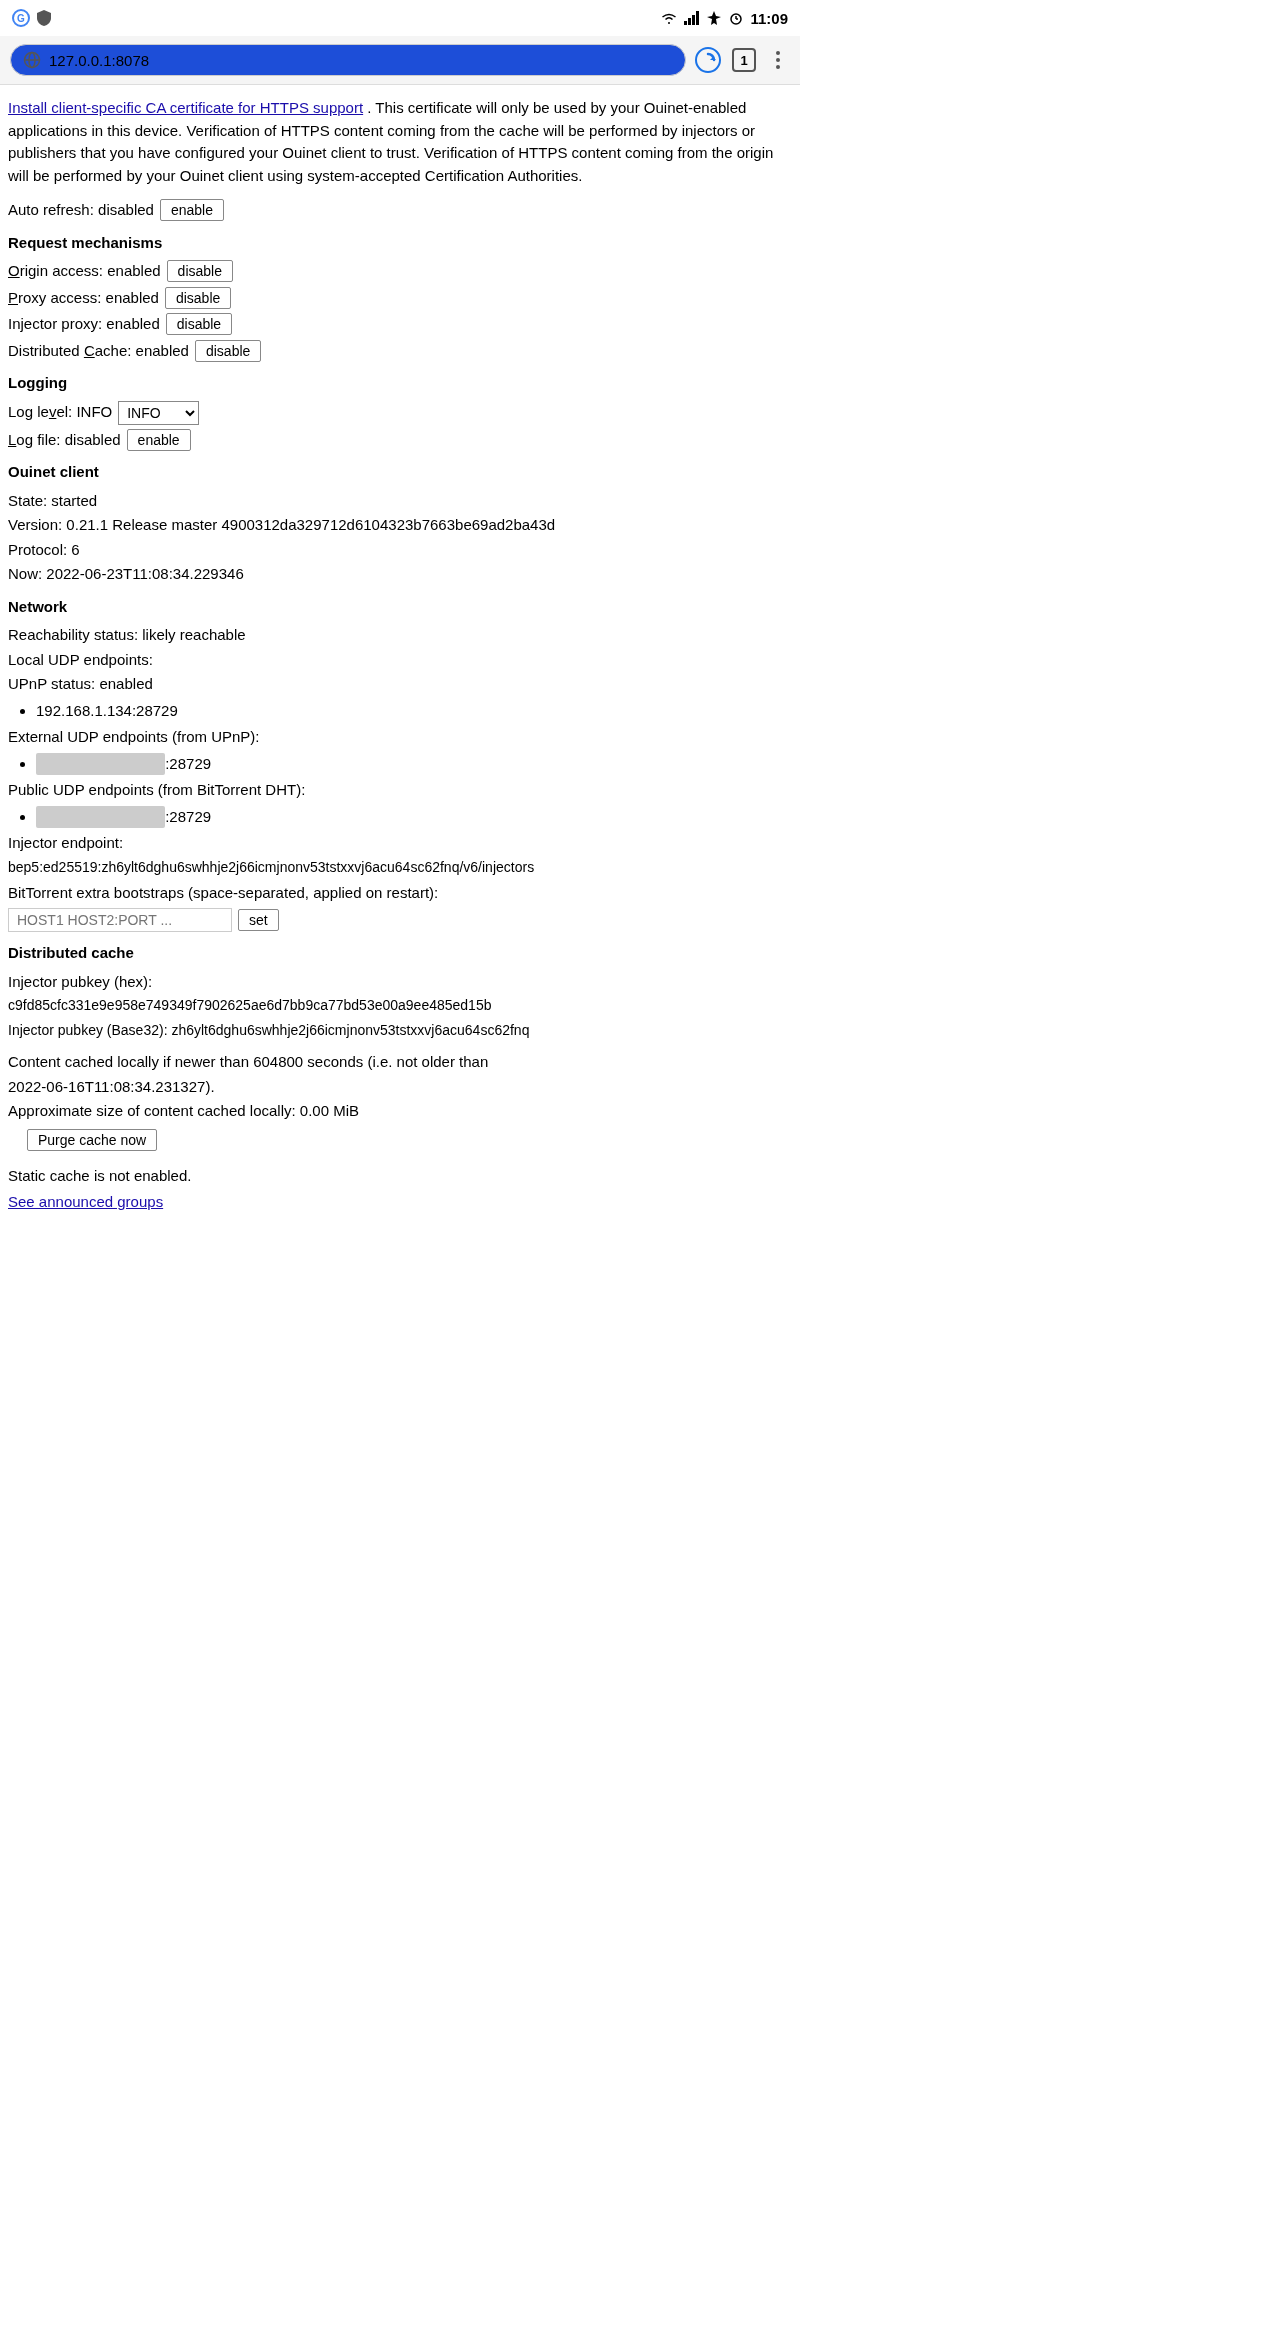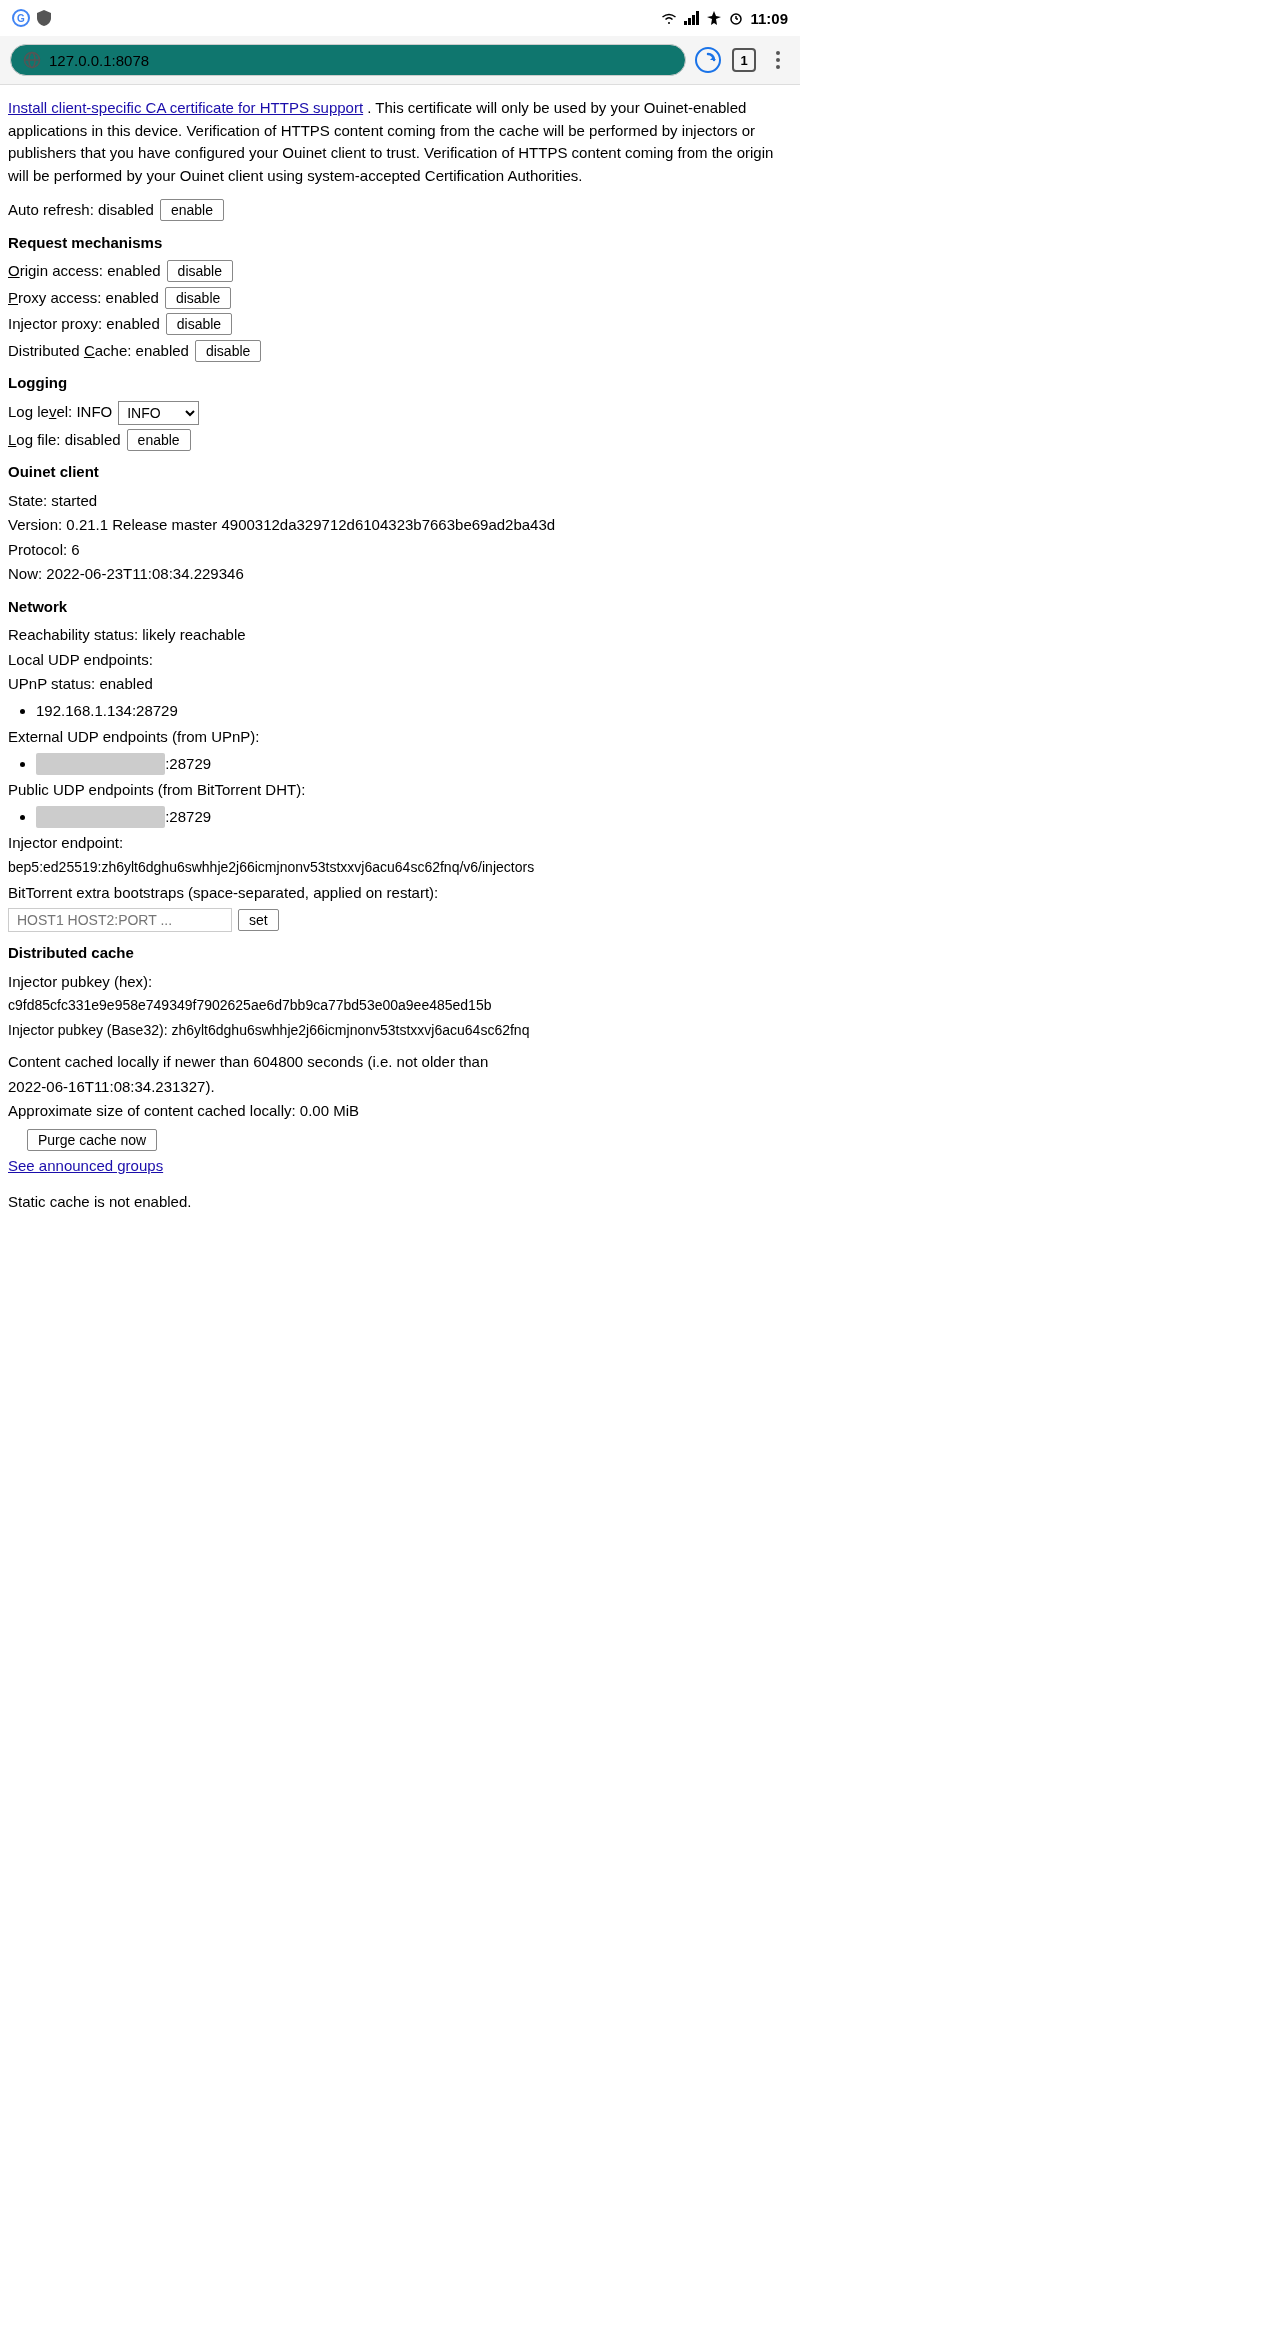--- a/index.html
+++ b/index.html
@@ -42,21 +42,21 @@
       align-items: center;
       padding: 8px 10px;
       border-bottom: 1px solid #ddd;
       background: #f5f5f5;
       gap: 8px;
     }
     .address-bar {
       flex: 1;
       display: flex;
       align-items: flex-end;
-      background: #0f766e;
+      background: #1d4ed8;
       border: 1px solid #ccc;
       border-radius: 20px;
       padding: 6px 12px;
       gap: 8px;
       font-size: 15px;
     }
     .browser-actions {
       display: flex;
       align-items: center;
       gap: 10px;
@@ -357,22 +357,22 @@
     <div class="divider-space"></div>
 
     <div class="info-line">Content cached locally if newer than 604800 seconds (i.e. not older than</div>
     <div class="info-line">2022-06-16T11:08:34.231327).</div>
     <div class="info-line">Approximate size of content cached locally: 0.00 MiB</div>
 
     <div class="field-row" style="margin-top:6px;padding-left:19px;">
       <button class="action-btn">Purge cache now</button>
     </div>
 
+    <div style="margin-top:14px;">
+      <span>Static cache is not enabled.</span>
+    </div>
+
     <div style="margin-top:4px;">
       <a href="#" class="blue-link">See announced groups</a>
     </div>
-
-    <div style="margin-top:14px;">
-      <span>Static cache is not enabled.</span>
-    </div>
   </div>
 
 </div>
 
 </body></html>

